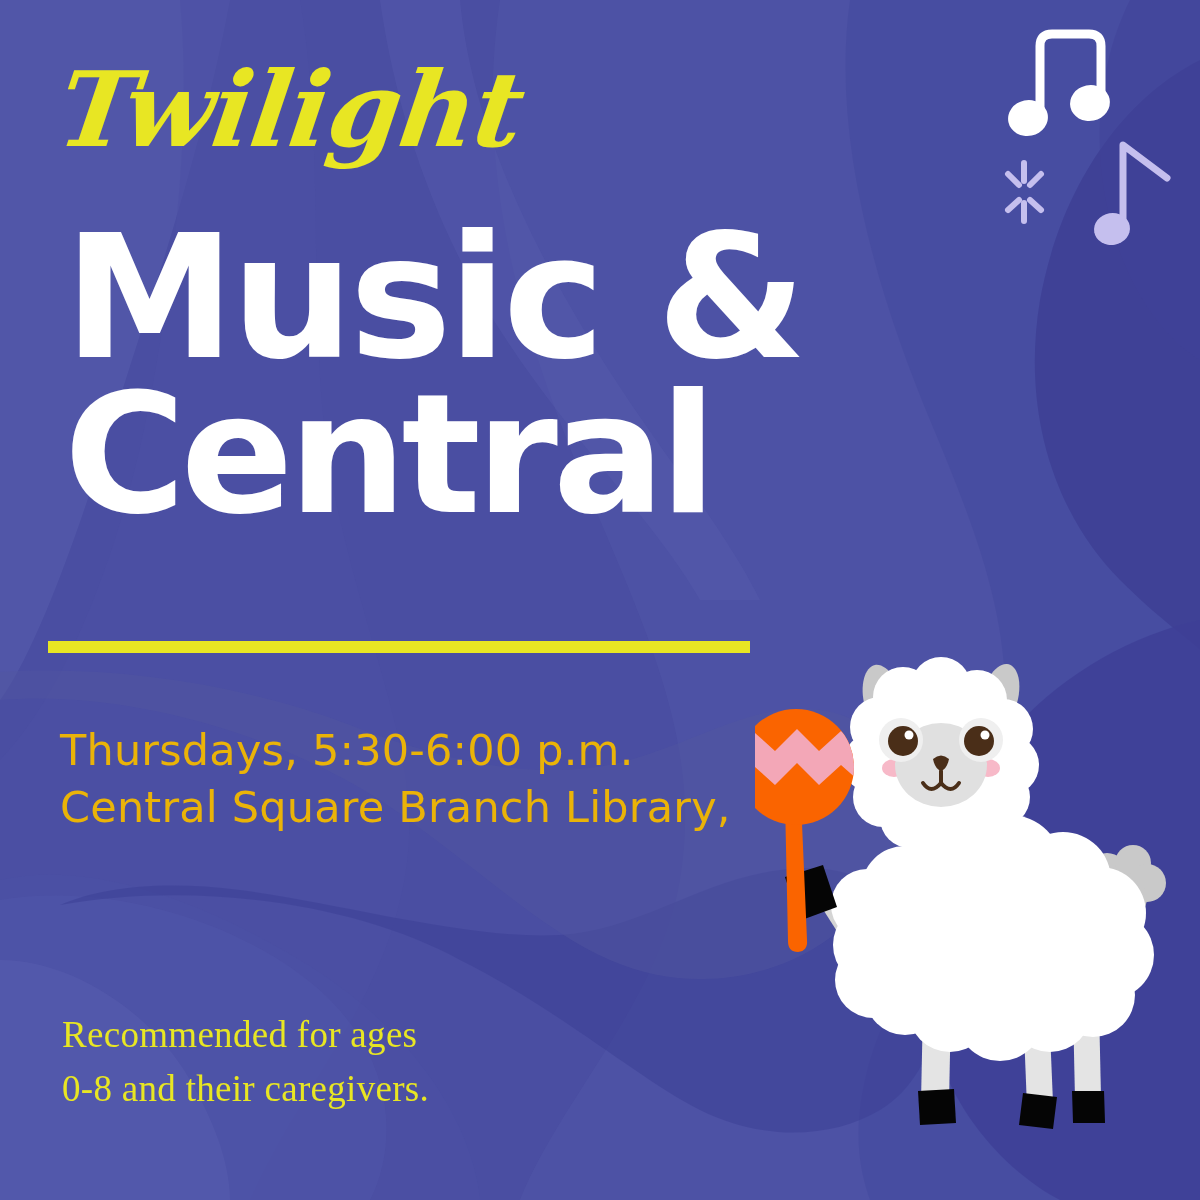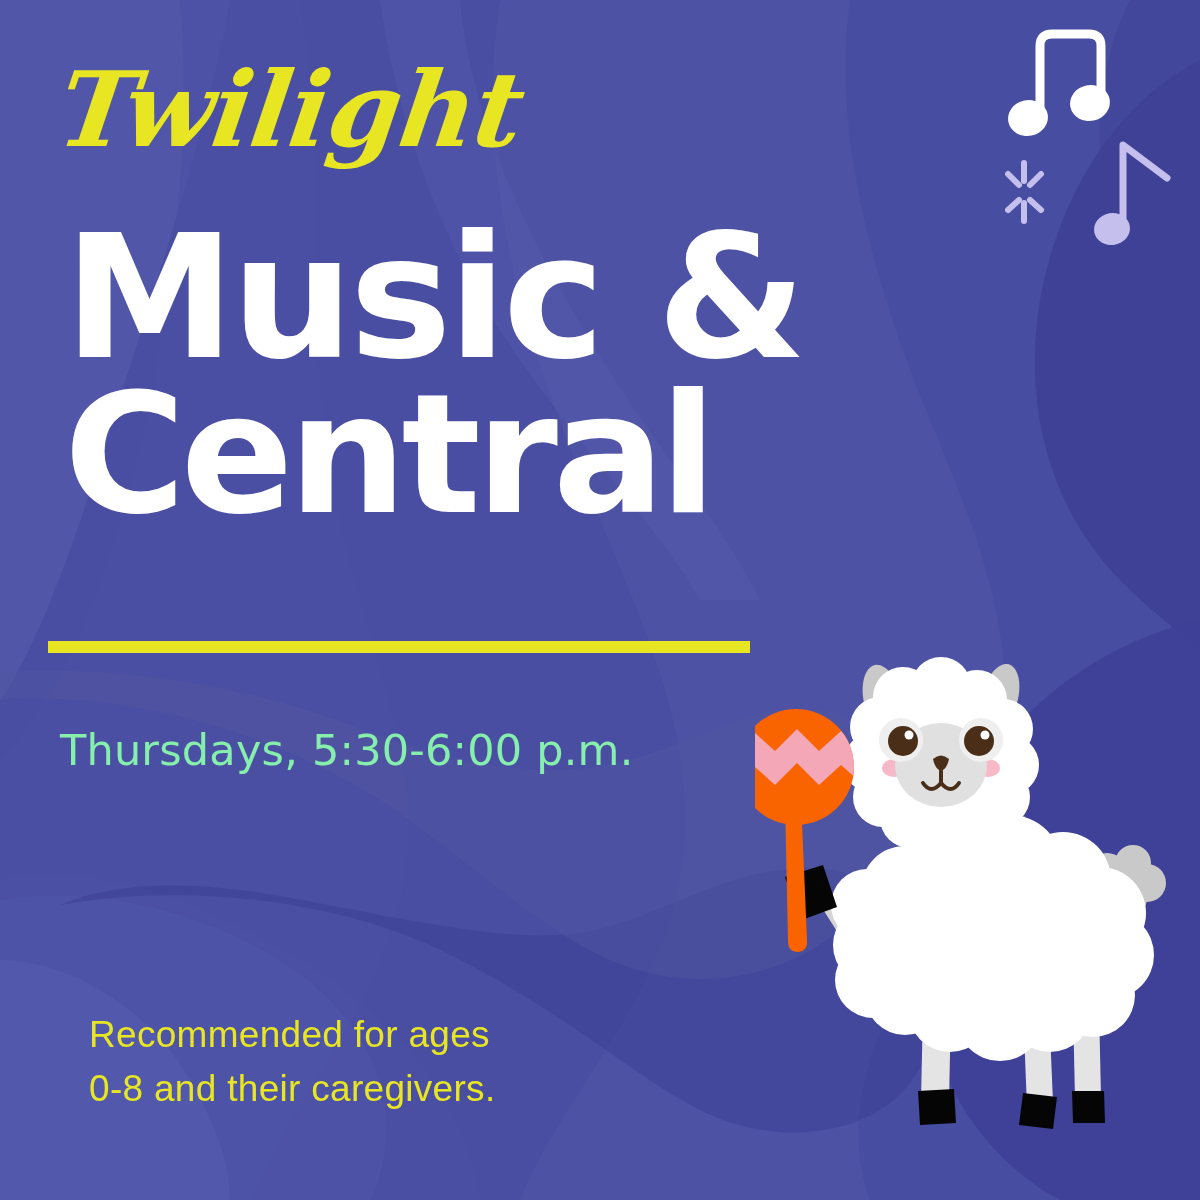--- a/index.html
+++ b/index.html
@@ -65,40 +65,39 @@
     top:641px;
     width:702px;
     height:12px;
     background:#E8E623;
   }
 
   .details{
     position:absolute;
     left:60px;
     top:722px;
-    color:#86efac;
+    color:#eab308;
     font-family:"DejaVu Sans", sans-serif;
     font-weight:400;
     font-size:43px;
     line-height:1.32;
     letter-spacing:0.2px;
   }
   .details .dline{display:block; white-space:nowrap;}
 
   .ages{
     position:absolute;
     left:62px;
     top:1008px;
     color:#E8E623;
-    font-family:Liberation Sans, sans-serif;
+    font-family:Liberation Serif, serif;
     font-weight:400;
     font-size:37px;
     line-height:1.45;
     letter-spacing:0.3px;
-    margin-left:27px;
   }
   .ages .aline{display:block; white-space:nowrap;}
 
   
   .notes{
     position:absolute;
     left:995px;
     top:18px;
     width:200px;
     height:240px;
@@ -301,20 +300,21 @@
 
     <div class="main-title">
       <span class="line line1">Music &amp;</span>
       <span class="line line2">Central</span>
     </div>
 
     <div class="rule"></div>
 
     <div class="details">
       <span class="dline">Thursdays, 5:30-6:00 p.m.</span>
+      <span class="dline">Central Square Branch Library,</span>
     </div>
 
     <div class="ages">
       <span class="aline">Recommended for ages</span>
       <span class="aline">0-8 and their caregivers.</span>
     </div>
 
   </div>
 </div>
 

